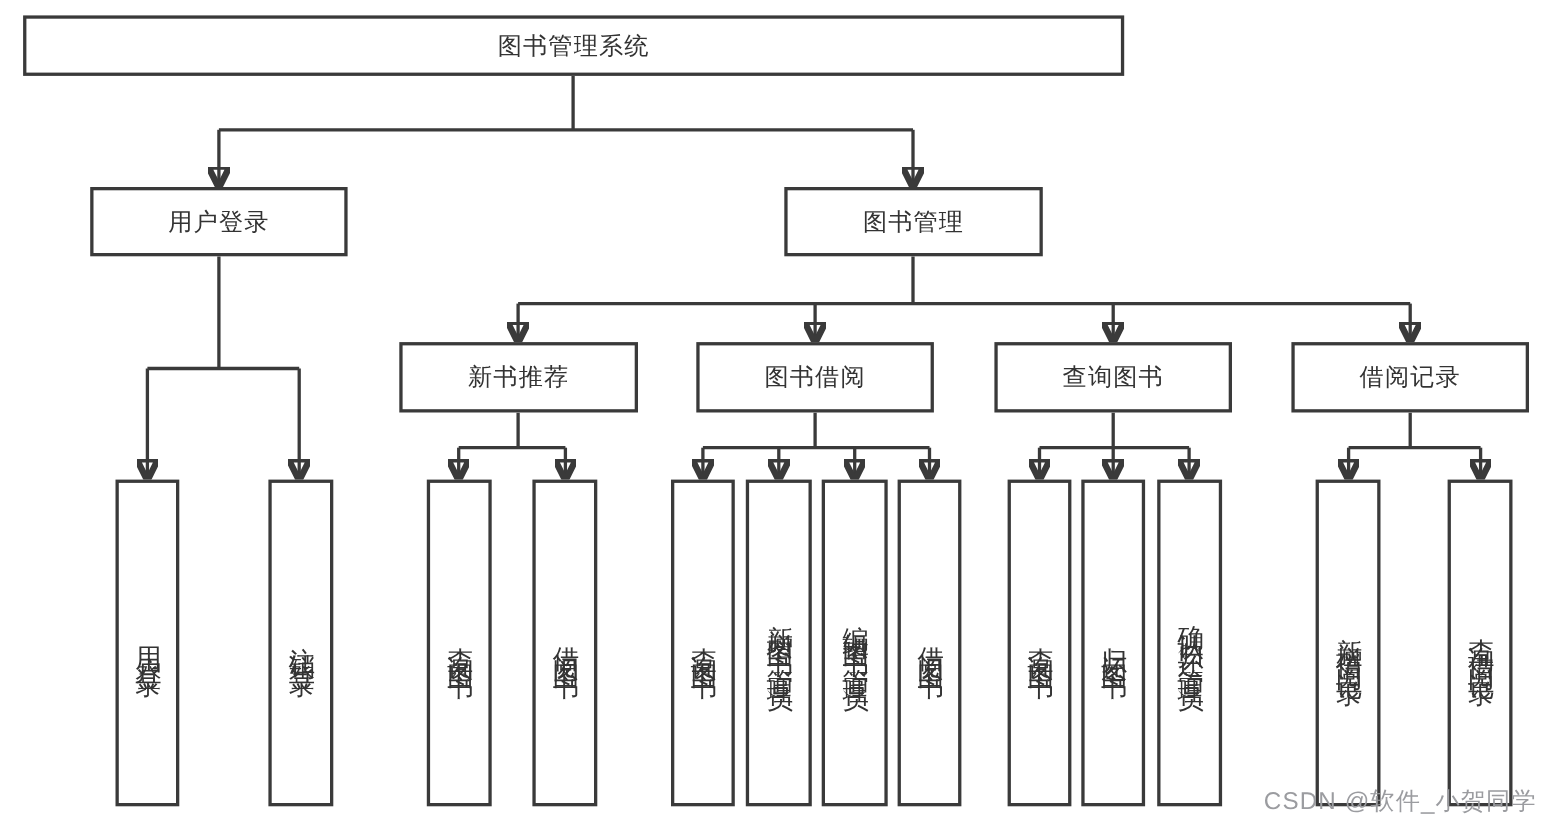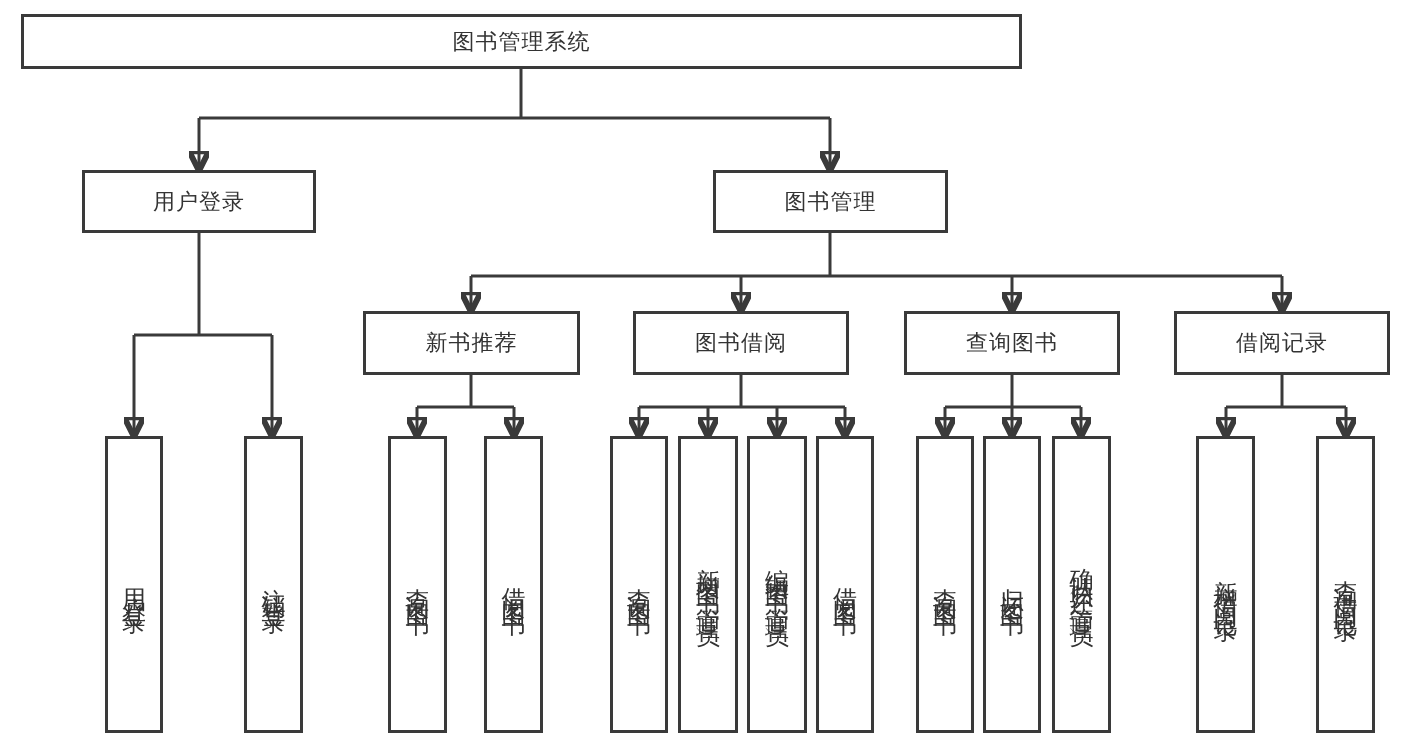--- a/index.html
+++ b/index.html
@@ -179,14 +179,15 @@
     <span class="vlbl">确认归还（管理员）</span>
   </div>
 
   <div class="box" style="left:1196px; top:436px; width:59px; height:297px;">
     <span class="vlbl">新增借阅记录</span>
   </div>
   <div class="box" style="left:1316px; top:436px; width:59px; height:297px;">
     <span class="vlbl">查询借阅记录</span>
   </div>
 
+  <div class="watermark">CSDN @软件_小贺同学</div>
 
 </div>
 
 </body></html>

